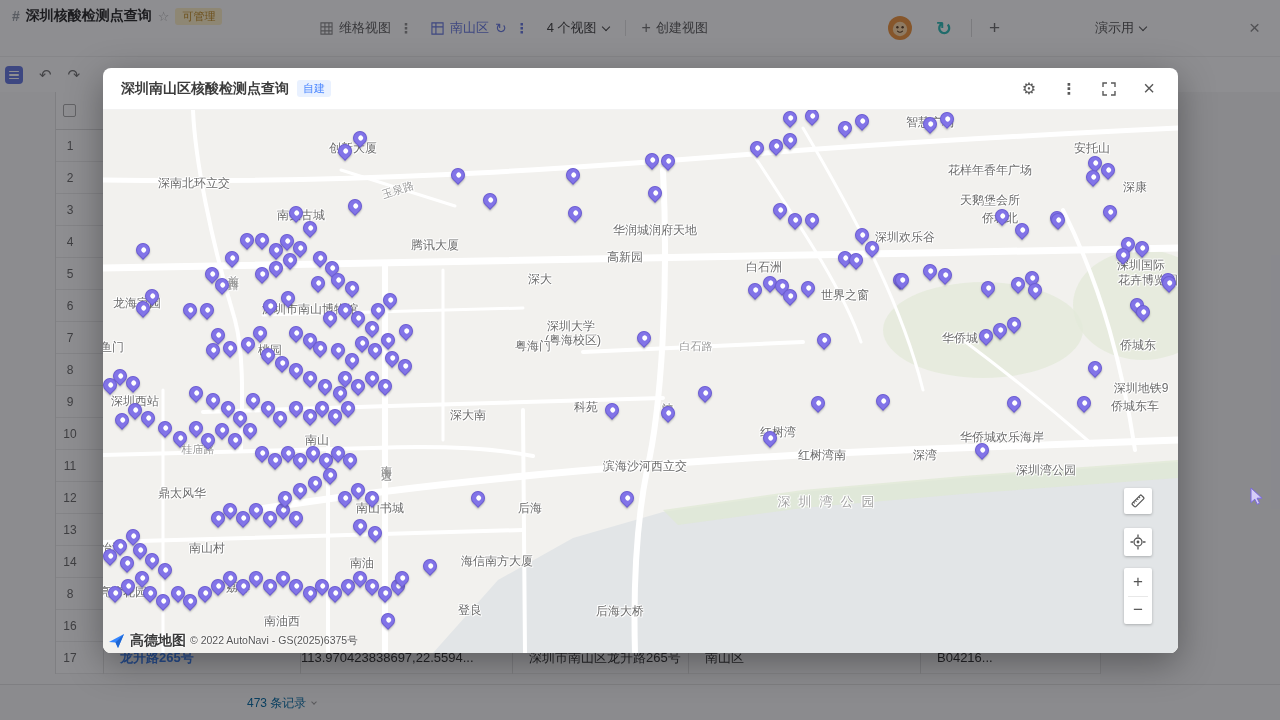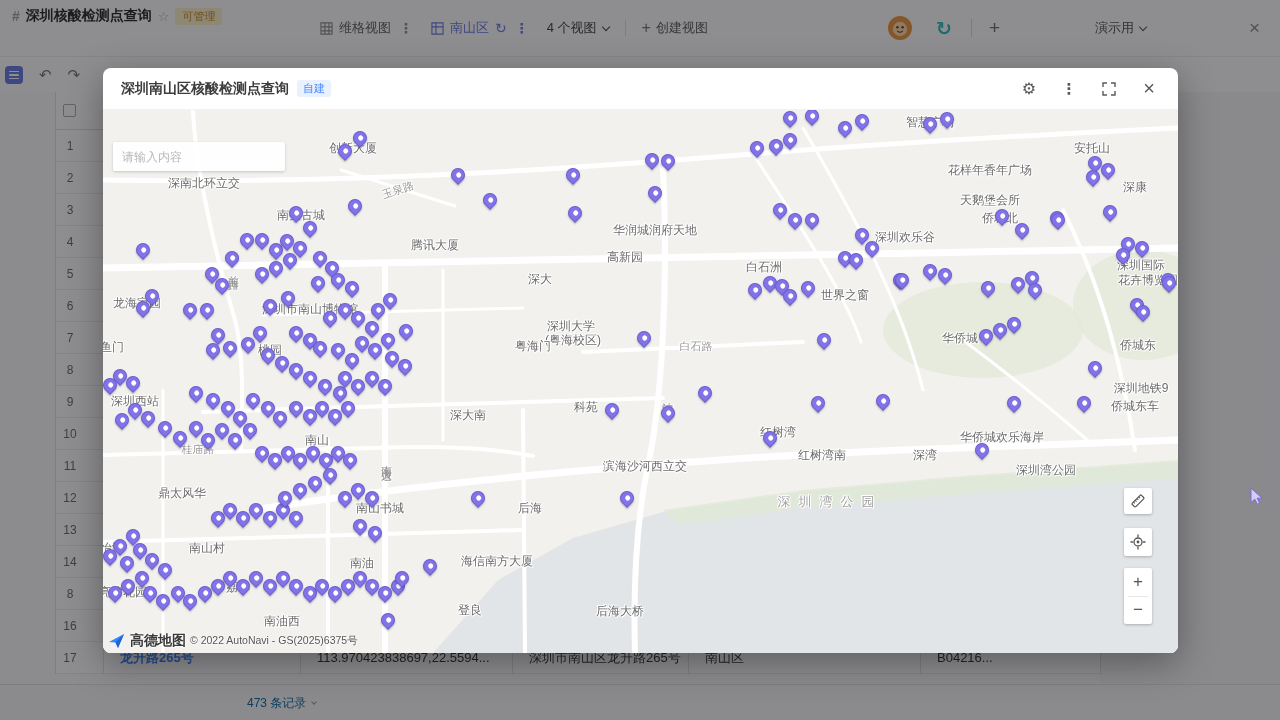--- a/index.html
+++ b/index.html
@@ -230,21 +230,21 @@
         <div class="vline" style="left: 55px;"></div>
         <div class="vline" style="left: 103px;"></div>
         <div class="vline" style="left: 300px;"></div>
         <div class="vline" style="left: 512px;"></div>
         <div class="vline" style="left: 688px;"></div>
         <div class="vline" style="left: 920px;"></div>
         <div class="vline" style="left: 1100px;"></div>
       </div>
     <div id="row17">
         <div class="cell primary" style="left: 103px; width: 197px;">龙升路265号</div>
-        <div class="cell" style="left: 300px; width: 212px;">113.970423838697,22.5594...</div>
+        <div class="cell" style="left: 284px; width: 212px;">113.970423838697,22.5594...</div>
         <div class="cell" style="left: 512px; width: 176px;">深圳市南山区龙升路265号</div>
         <div class="cell" style="left: 688px; width: 232px;">南山区</div>
         <div class="cell" style="left: 920px; width: 180px;">B04216...</div>
       </div>
   </div>
 
   <div class="bottombar">
     <div class="record-count">
       <span>473 条记录</span>
       <span class="chev"></span>
@@ -295,21 +295,21 @@
           <path d="M960,100 C1000,180 1020,260 1032,340" stroke-width="4"></path>
           <path d="M340,160 L340,330" stroke-width="3"></path>
           <path d="M60,280 L60,543" stroke-width="3"></path>
           <path d="M160,205 C250,202 340,200 420,198" stroke-width="3"></path>
           <path d="M700,18 C760,120 800,200 820,280" stroke-width="3"></path>
           <path d="M860,230 C900,260 950,300 990,335" stroke-width="3"></path>
         </g>
       </svg>
 
       <div id="map-labels">
-          <div class="lbl" style="left: 101px; top: 73px;">深南北环立交</div>
+          <div class="lbl" style="left: 91px; top: 73px;">深南北环立交</div>
           <div class="lbl" style="left: 250px; top: 38px;">创新大厦</div>
           <div class="lbl road" style="left: 295px; top: 80px; transform: translate(-50%, -50%) rotate(-18deg);">玉泉路</div>
           <div class="lbl" style="left: 198px; top: 105px;">南头古城</div>
           <div class="lbl roadv" style="left: 130px; top: 160px;">前海路</div>
           <div class="lbl" style="left: 332px; top: 135px;">腾讯大厦</div>
           <div class="lbl" style="left: 552px; top: 120px;">华润城润府天地</div>
           <div class="lbl" style="left: 522px; top: 147px;">高新园</div>
           <div class="lbl" style="left: 437px; top: 169px;">深大</div>
           <div class="lbl" style="left: 661px; top: 157px;">白石洲</div>
           <div class="lbl" style="left: 742px; top: 185px;">世界之窗</div>
@@ -567,27 +567,20 @@
           <div class="pin" style="left: 904px; top: 207px; background: rgb(130, 116, 232);"></div>
           <div class="pin" style="left: 890px; top: 213px; background: rgb(130, 116, 232);"></div>
           <div class="pin" style="left: 876px; top: 219px; background: rgb(130, 116, 232);"></div>
           <div class="pin" style="left: 1033px; top: 195px; background: rgb(130, 116, 232);"></div>
           <div class="pin" style="left: 1059px; top: 166px; background: rgb(130, 116, 232);"></div>
           <div class="pin" style="left: 1013px; top: 138px; background: rgb(130, 116, 232);"></div>
           <div class="pin" style="left: 948px; top: 103px; background: rgb(130, 116, 232);"></div>
           <div class="pin" style="left: 985px; top: 251px; background: rgb(130, 116, 232);"></div>
         </div>
 
-      <div class="searchbox">
-        <input type="text" placeholder="请输入内容" style="">
-        <svg width="14" height="14" viewBox="0 0 16 16">
-            <circle cx="6.5" cy="6.5" r="4.5" fill="none" stroke="#9a9a9a" stroke-width="1.5"></circle>
-            <path d="M10 10 L14 14" stroke="#9a9a9a" stroke-width="1.5"></path>
-          </svg>
-      </div>
 
       <div class="mc-btn ctrl-ruler">
         <svg width="16" height="16" viewBox="0 0 16 16">
             <g transform="rotate(-45 8 8)">
               <rect x="1.5" y="5.5" width="13" height="5" rx="1" fill="none" stroke="#555" stroke-width="1.2"></rect>
               <path d="M4 5.5v2 M6.5 5.5v2 M9 5.5v2 M11.5 5.5v2" stroke="#555" stroke-width="1"></path>
             </g>
           </svg>
       </div>
       <div class="mc-btn ctrl-geo">

